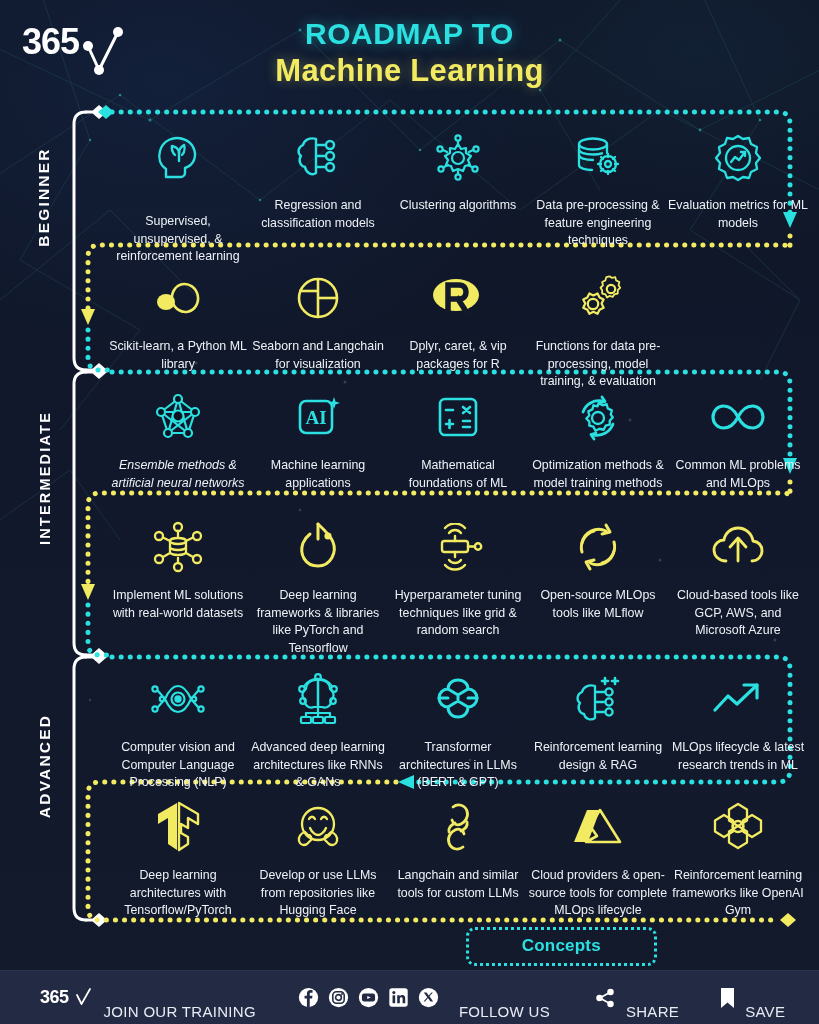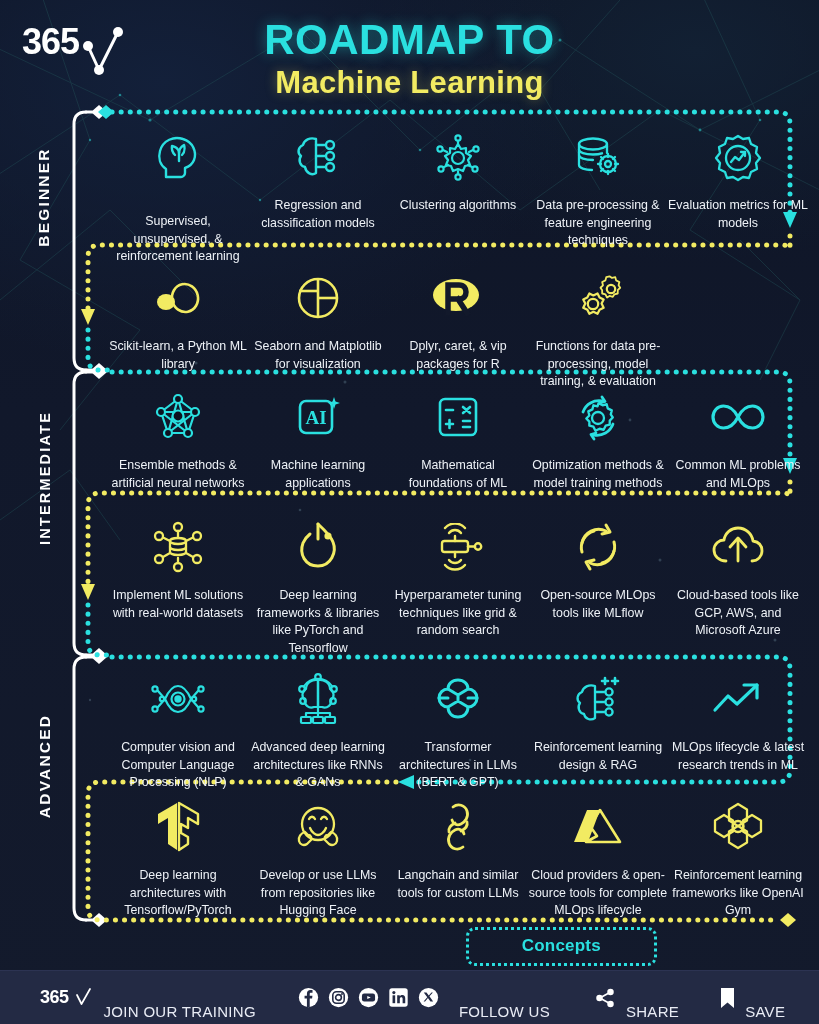--- a/index.html
+++ b/index.html
@@ -22,21 +22,21 @@
 
   
   .header { position: absolute; top: 0; left: 0; width: 819px; height: 104px; }
   .logo { position: absolute; left: 22px; top: 24px; display: flex; align-items: flex-start; }
   .logo-text {
     font-size: 36px; font-weight: bold; color: #ffffff;
     letter-spacing: -1px; line-height: 1;
   }
   .title-wrap { position: absolute; left: 0; top: 18px; width: 819px; text-align: center; }
   .title-main {
-    font-size: 42px; font-weight: bold; color: #2ae0e0;
+    font-size: 30px; font-weight: bold; color: #2ae0e0;
     letter-spacing: 0.5px; line-height: 1.05;
     text-shadow: 0 0 14px rgba(42,224,224,0.45);
   }
   .title-sub {
     margin-top: 4px;
     font-size: 31px; font-weight: bold; color: #f2eb62;
     letter-spacing: 0.3px; line-height: 1.1;
     text-shadow: 0 0 12px rgba(242,235,98,0.35);
   }
 
@@ -300,21 +300,21 @@
     </div>
     <div class="card" style="width:140px;">
       <div class="ico">
         <svg width="52" height="52" viewBox="0 0 52 52" fill="none" stroke="#f2eb62" stroke-width="2.6">
           <circle cx="26" cy="26" r="19"></circle>
           <path d="M26 7 L26 45"></path>
           <path d="M26 26 L45 26"></path>
           <path d="M7 19 L26 19"></path>
         </svg>
       </div>
-      <div class="cap">Seaborn and Matplotlib for visualization</div>
+      <div class="cap">Seaborn and Langchain for visualization</div>
     </div>
     <div class="card" style="width:140px;">
       <div class="ico">
         <svg width="58" height="46" viewBox="0 0 58 46" fill="none">
           <ellipse cx="27" cy="20" rx="23" ry="16" fill="#f2eb62"></ellipse>
           <path d="M19 10 L19 38 M19 10 L30 10 C35 10 37 13 37 17 C37 21 35 24 30 24 L19 24 M29 24 L38 38" stroke="#12192b" stroke-width="5.5" fill="none" stroke-linecap="square"></path>
           <path d="M19 10 L19 38 M19 10 L30 10 C35 10 37 13 37 17 C37 21 35 24 30 24 L19 24 M29 24 L38 38" stroke="#f2eb62" stroke-width="2" fill="none" stroke-linecap="square" opacity="0"></path>
         </svg>
       </div>
       <div class="cap">Dplyr, caret, &amp; vip packages for R</div>
@@ -326,21 +326,21 @@
           <circle cx="40" cy="16" r="4.2"></circle>
           <path d="M19 18 L23 20 L27 18 L29 22 L33 24 L31 28 L33 32 L29 34 L27 38 L23 36 L19 38 L17 34 L13 32 L15 28 L13 24 L17 22 Z" transform="scale(1.02) translate(-1,2)"></path>
           <circle cx="22" cy="31" r="5.2"></circle>
         </svg>
       </div>
       <div class="cap">Functions for data pre-processing, model training, &amp; evaluation</div>
     </div>
   </div>
 
   <div class="row" style="left:108px; top:382px; width:700px;">
-    <div class="card" style="width:140px;">
+    <div class="card" style="width:140px;font-style:italic;">
       <div class="ico">
         <svg width="52" height="50" viewBox="0 0 52 50" fill="none" stroke="#2ae0e0" stroke-width="2.2" stroke-linejoin="round">
           <path d="M26 7 L43 20 L36 41 L16 41 L9 20 Z"></path>
           <path d="M26 7 L16 41 M26 7 L36 41 M9 20 L43 20 M9 20 L36 41 M43 20 L16 41"></path>
           <circle cx="26" cy="7" r="4" fill="#0d1220"></circle>
           <circle cx="9" cy="20" r="4" fill="#0d1220"></circle>
           <circle cx="43" cy="20" r="4" fill="#0d1220"></circle>
           <circle cx="16" cy="41" r="4" fill="#0d1220"></circle>
           <circle cx="36" cy="41" r="4" fill="#0d1220"></circle>
           <circle cx="26" cy="24" r="5.5" fill="#0d1220"></circle>

